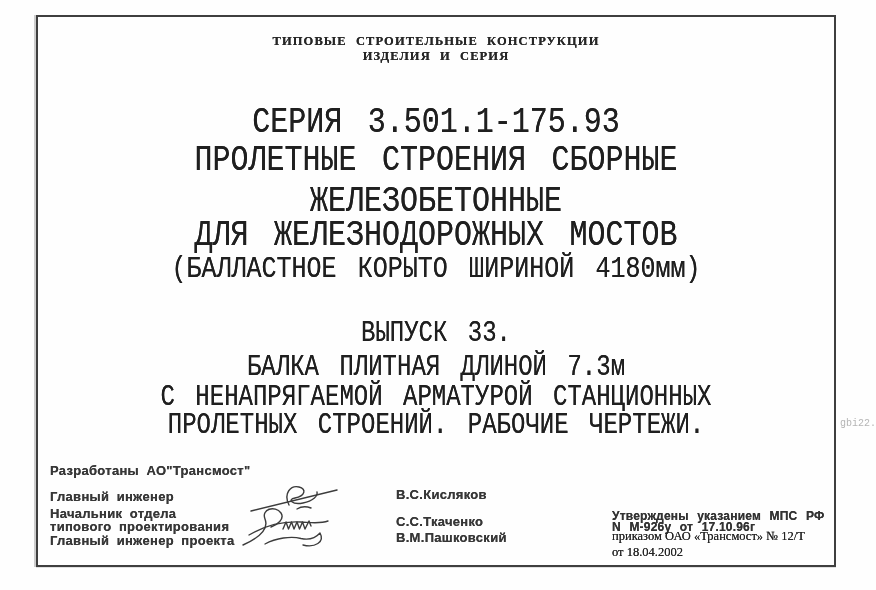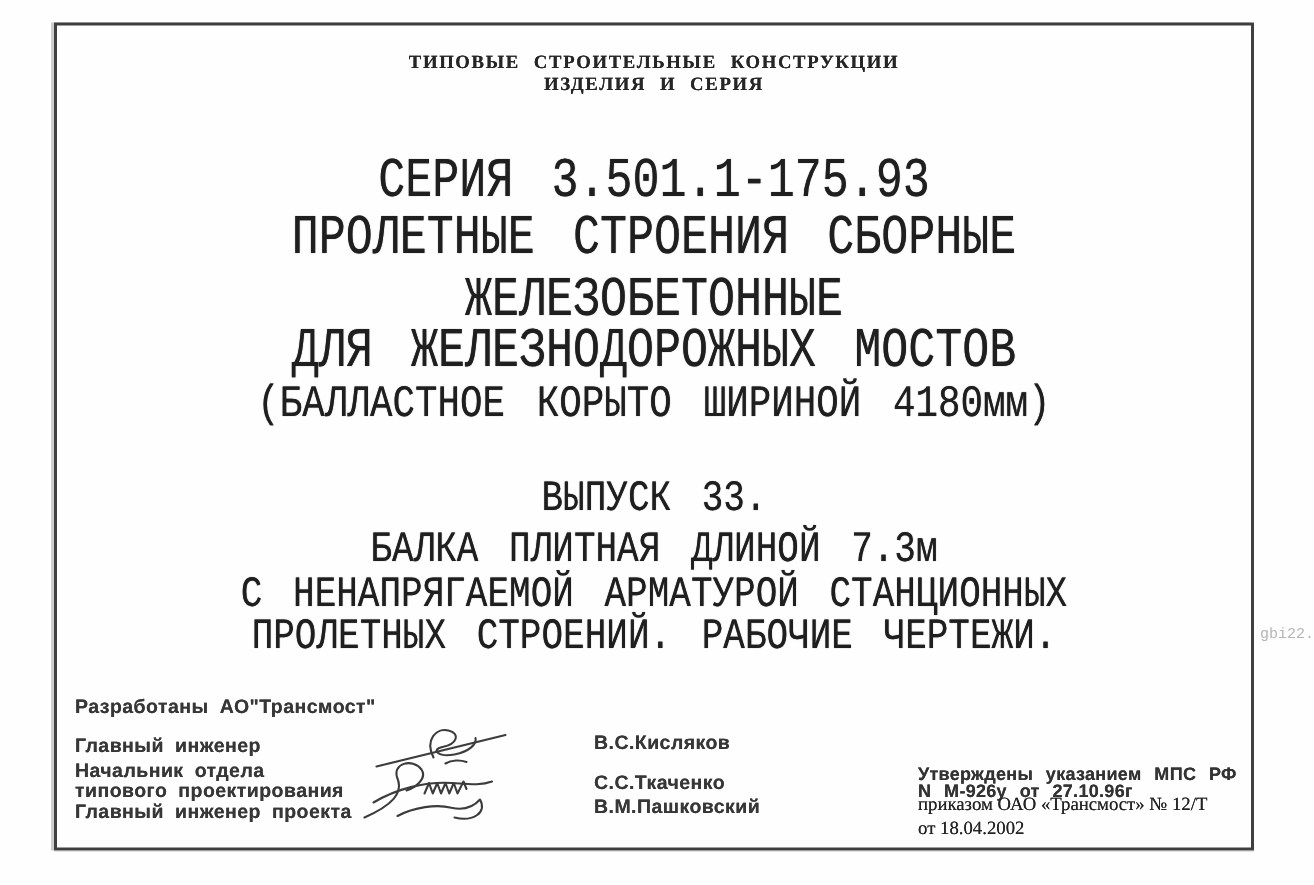--- a/index.html
+++ b/index.html
@@ -111,21 +111,21 @@
       <path d="M52 64 l3 -7 l2.5 7 l3 -7 l2.5 7 l3 -7 l2.5 7 l3 -7 l2.5 7 l4 -8 l2 5"></path>
       <path d="M34 79 C45 73 60 71 70 73.5 C79 75.5 85 72.5 89 68 C94 77 84 83 72 80"></path>
     </svg>
 
     <div class="small n1">В.С.Кисляков</div>
     <div class="small n2">С.С.Ткаченко</div>
     <div class="small n3">В.М.Пашковский</div>
 
     <div class="appr-typed">
       <div>Утверждены указанием МПС РФ</div>
-      <div>N М-926у от 27.10.96г</div>
+      <div>N М-926у от 17.10.96г</div>
     </div>
     <div class="appr-serif s2">приказом ОАО «Трансмост» № 12/Т</div>
     <div class="appr-serif s3">от 18.04.2002</div>
 
   </div>
 
   <div class="watermark">gbi22.ru</div>
 </div>
 
 </body></html>

